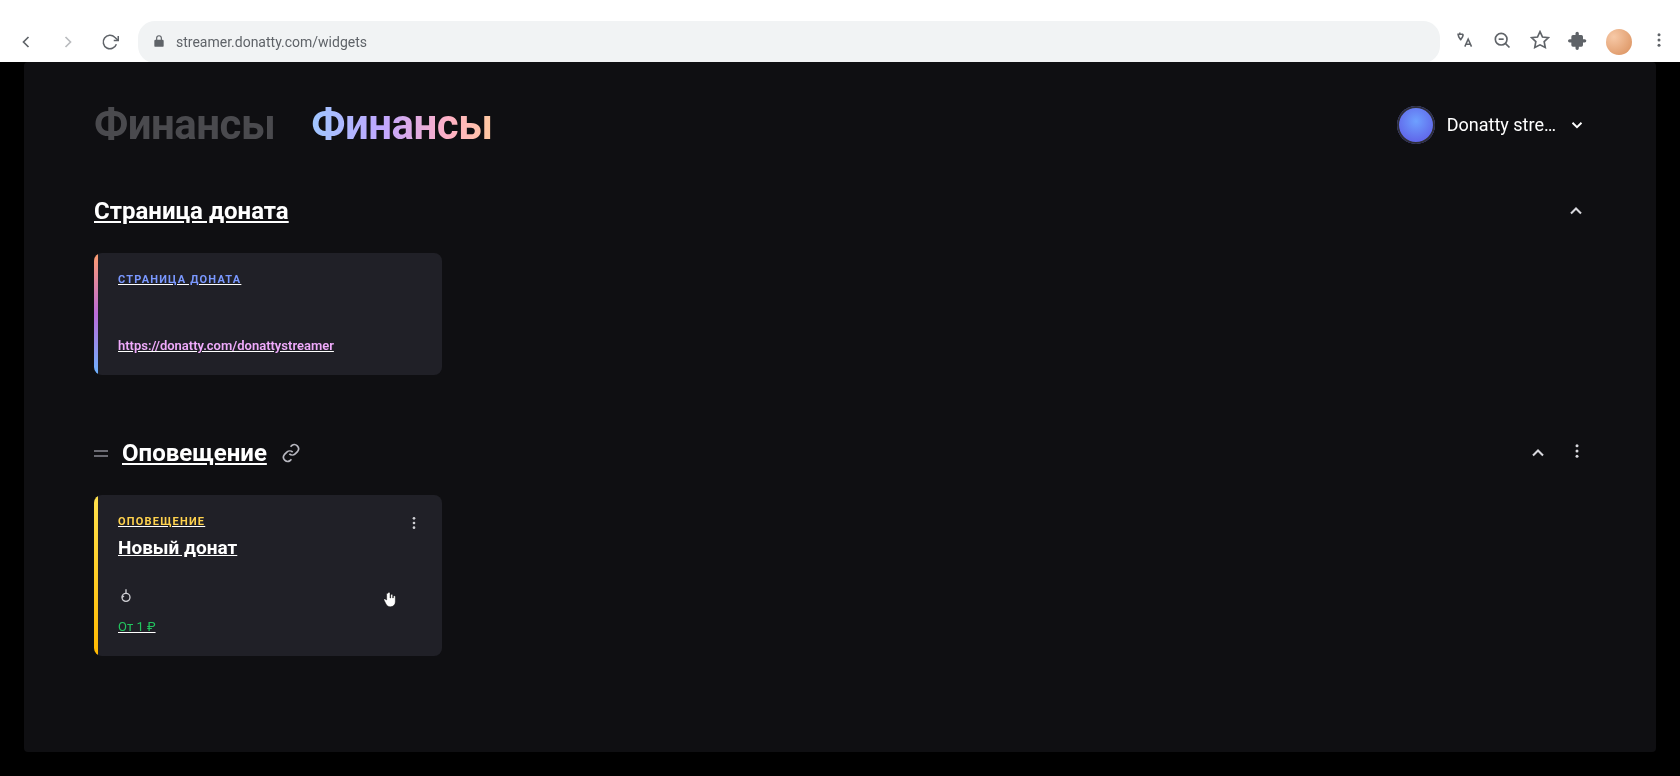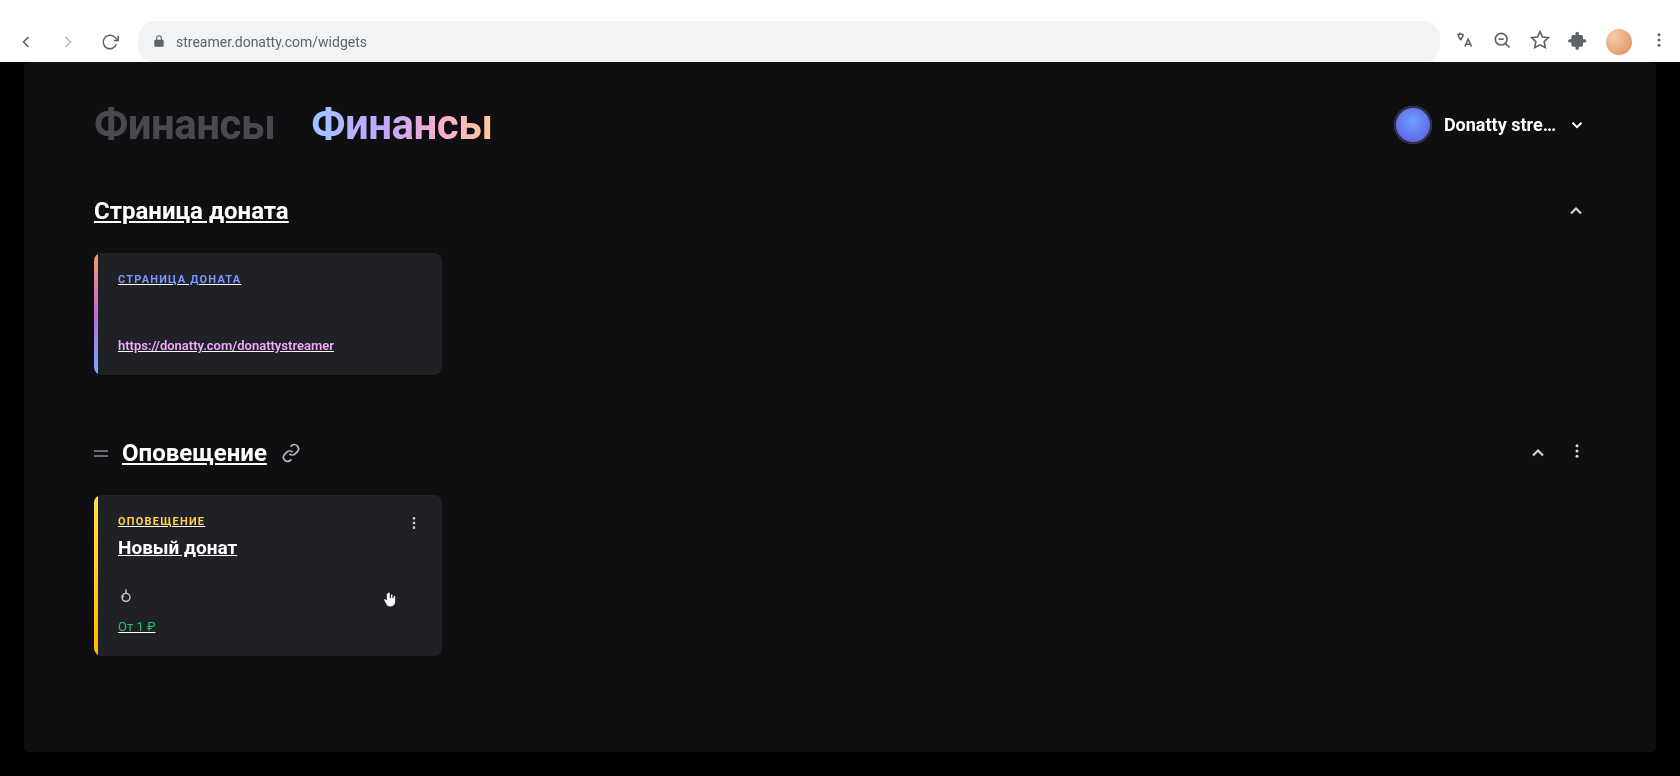--- a/index.html
+++ b/index.html
@@ -57,21 +57,21 @@
     font-weight:700;
     color:#4a4a4e;
     letter-spacing:-0.5px;
   }
   .tab.active {
     background: linear-gradient(90deg,#9fc6ff 0%, #c1a7ff 40%, #ffb0c6 75%, #ffc9a0 100%);
     -webkit-background-clip: text;
     background-clip: text;
     color: transparent;
   }
-  .account { display:flex; align-items:center; gap:12px; font-weight:700; font-size:18px; }
+  .account { display:flex; align-items:center; gap:12px; font-weight:400; font-size:18px; }
   .account .avatar { width:38px; height:38px; border-radius:50%; background: radial-gradient(circle at 50% 40%, #6ea0ff, #5a4de0); box-shadow:0 0 0 2px #2e2e38 inset; }
 
   .section { margin-top:48px;text-decoration:underline; }
   .section-head { display:flex; align-items:center; justify-content:space-between; }
   .section-title { font-size:24px; font-weight:700; display:flex; align-items:center; gap:14px; }
   .drag-handle { color:#6a6a72; display:flex; flex-direction:column; gap:3px; }
   .drag-handle span { width:14px; height:2px; background:#6a6a72; display:block; }
 
   .card {
     margin-top:28px;

